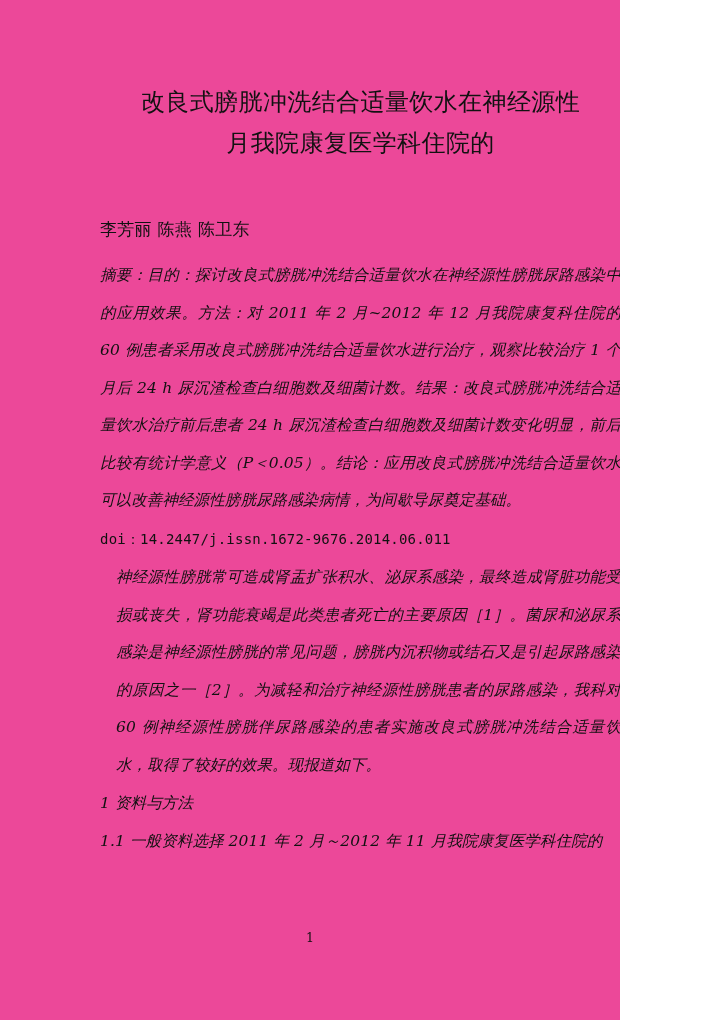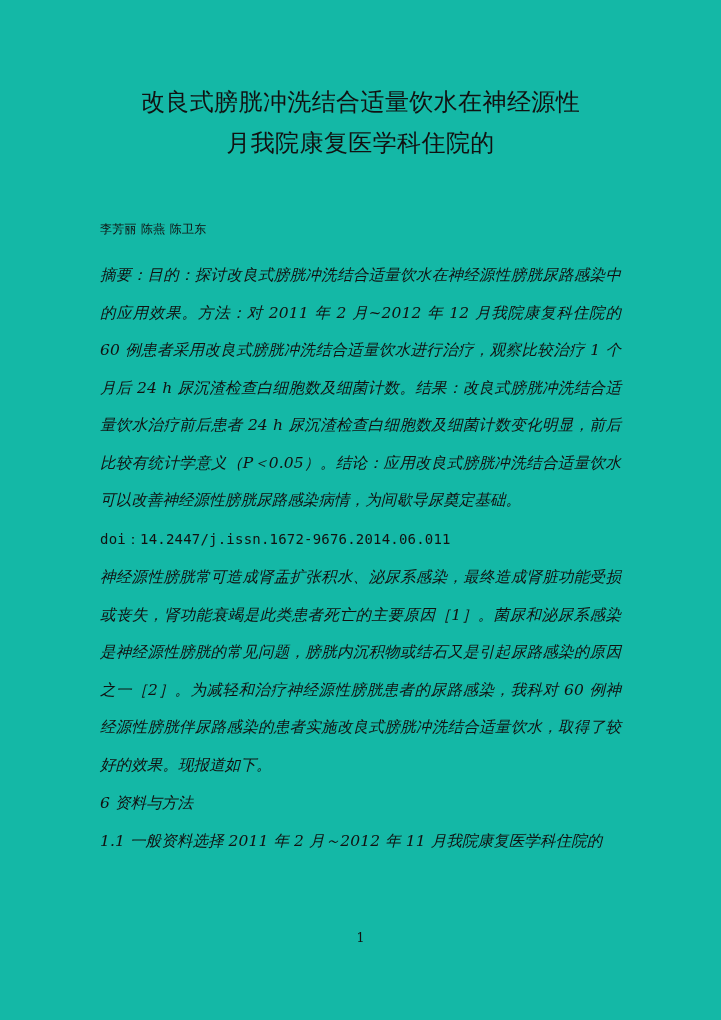--- a/index.html
+++ b/index.html
@@ -10,24 +10,24 @@
   body {
     width: 721px;
     height: 1020px;
     font-family: "DejaVu Serif", "Liberation Serif", serif;
     color: #000000;
     -webkit-font-smoothing: antialiased;
   }
 
   .page {
     position: relative;
-    width: 721px;
+    width: 620px;
     height: 1020px;
     box-sizing: border-box;
-    background: #14b8a6;
+    background: #ec4899;
     overflow: hidden;
   }
 
   .content {
     position: absolute;
     left: 100px;
     top: 0;
     width: 521px;
   }
 
@@ -45,21 +45,21 @@
   }
   .doc-title .title-line {
     display: block;
     white-space: nowrap;
   }
 
   
   .authors {
     margin: 0;
     padding-top: 50px;
-    font-size: 12px;
+    font-size: 17px;
     line-height: 30px;
     letter-spacing: 0.3px;
     color: #111111;
   }
 
   
   .para {
     margin: 0;
     font-size: 15.5px;
     line-height: 37.5px;
@@ -71,20 +71,21 @@
   }
   .para.abstract {
     padding-top: 13px;
   }
   .para.keywords {
     padding-top: 1px;
     white-space: pre;
   }
   .para.body-1 {
     padding-top: 1px;
+    margin-left: 16px;
   }
   .para.heading {
     padding-top: 1px;
     text-align: left;
   }
   .para.subheading {
     padding-top: 0px;
     text-align: justify;
   }
 
@@ -125,21 +126,21 @@
 
     <p class="authors">李芳丽 陈燕 陈卫东</p>
 
     <p class="para abstract">摘要：目的：探讨改良式膀胱冲洗结合适量饮水在神经源性膀胱尿路感染中的应用效果。方法：对 2011 年 2 月~2012 年 12 月我院康复科住院的 60 例患者采用改良式膀胱冲洗结合适量饮水进行治疗，观察比较治疗 1 个月后 24 h 尿沉渣检查白细胞数及细菌计数。结果：改良式膀胱冲洗结合适量饮水治疗前后患者 24 h 尿沉渣检查白细胞数及细菌计数变化明显，前后比较有统计学意义（P＜0.05）。结论：应用改良式膀胱冲洗结合适量饮水可以改善神经源性膀胱尿路感染病情，为间歇导尿奠定基础。</p>
 
 
     <p class="doi-line">doi：14.2447/j.issn.1672-9676.2014.06.011</p>
 
     <p class="para body-1">神经源性膀胱常可造成肾盂扩张积水、泌尿系感染，最终造成肾脏功能受损或丧失，肾功能衰竭是此类患者死亡的主要原因［1］。菌尿和泌尿系感染是神经源性膀胱的常见问题，膀胱内沉积物或结石又是引起尿路感染的原因之一［2］。为减轻和治疗神经源性膀胱患者的尿路感染，我科对 60 例神经源性膀胱伴尿路感染的患者实施改良式膀胱冲洗结合适量饮水，取得了较好的效果。现报道如下。</p>
 
-    <p class="para heading">6 资料与方法</p>
+    <p class="para heading">1 资料与方法</p>
 
     <p class="para subheading">1.1 一般资料选择 2011 年 2 月～2012 年 11 月我院康复医学科住院的</p>
 
   </div>
 
   <div class="page-number">1</div>
 
 </div>
 
 </body></html>

